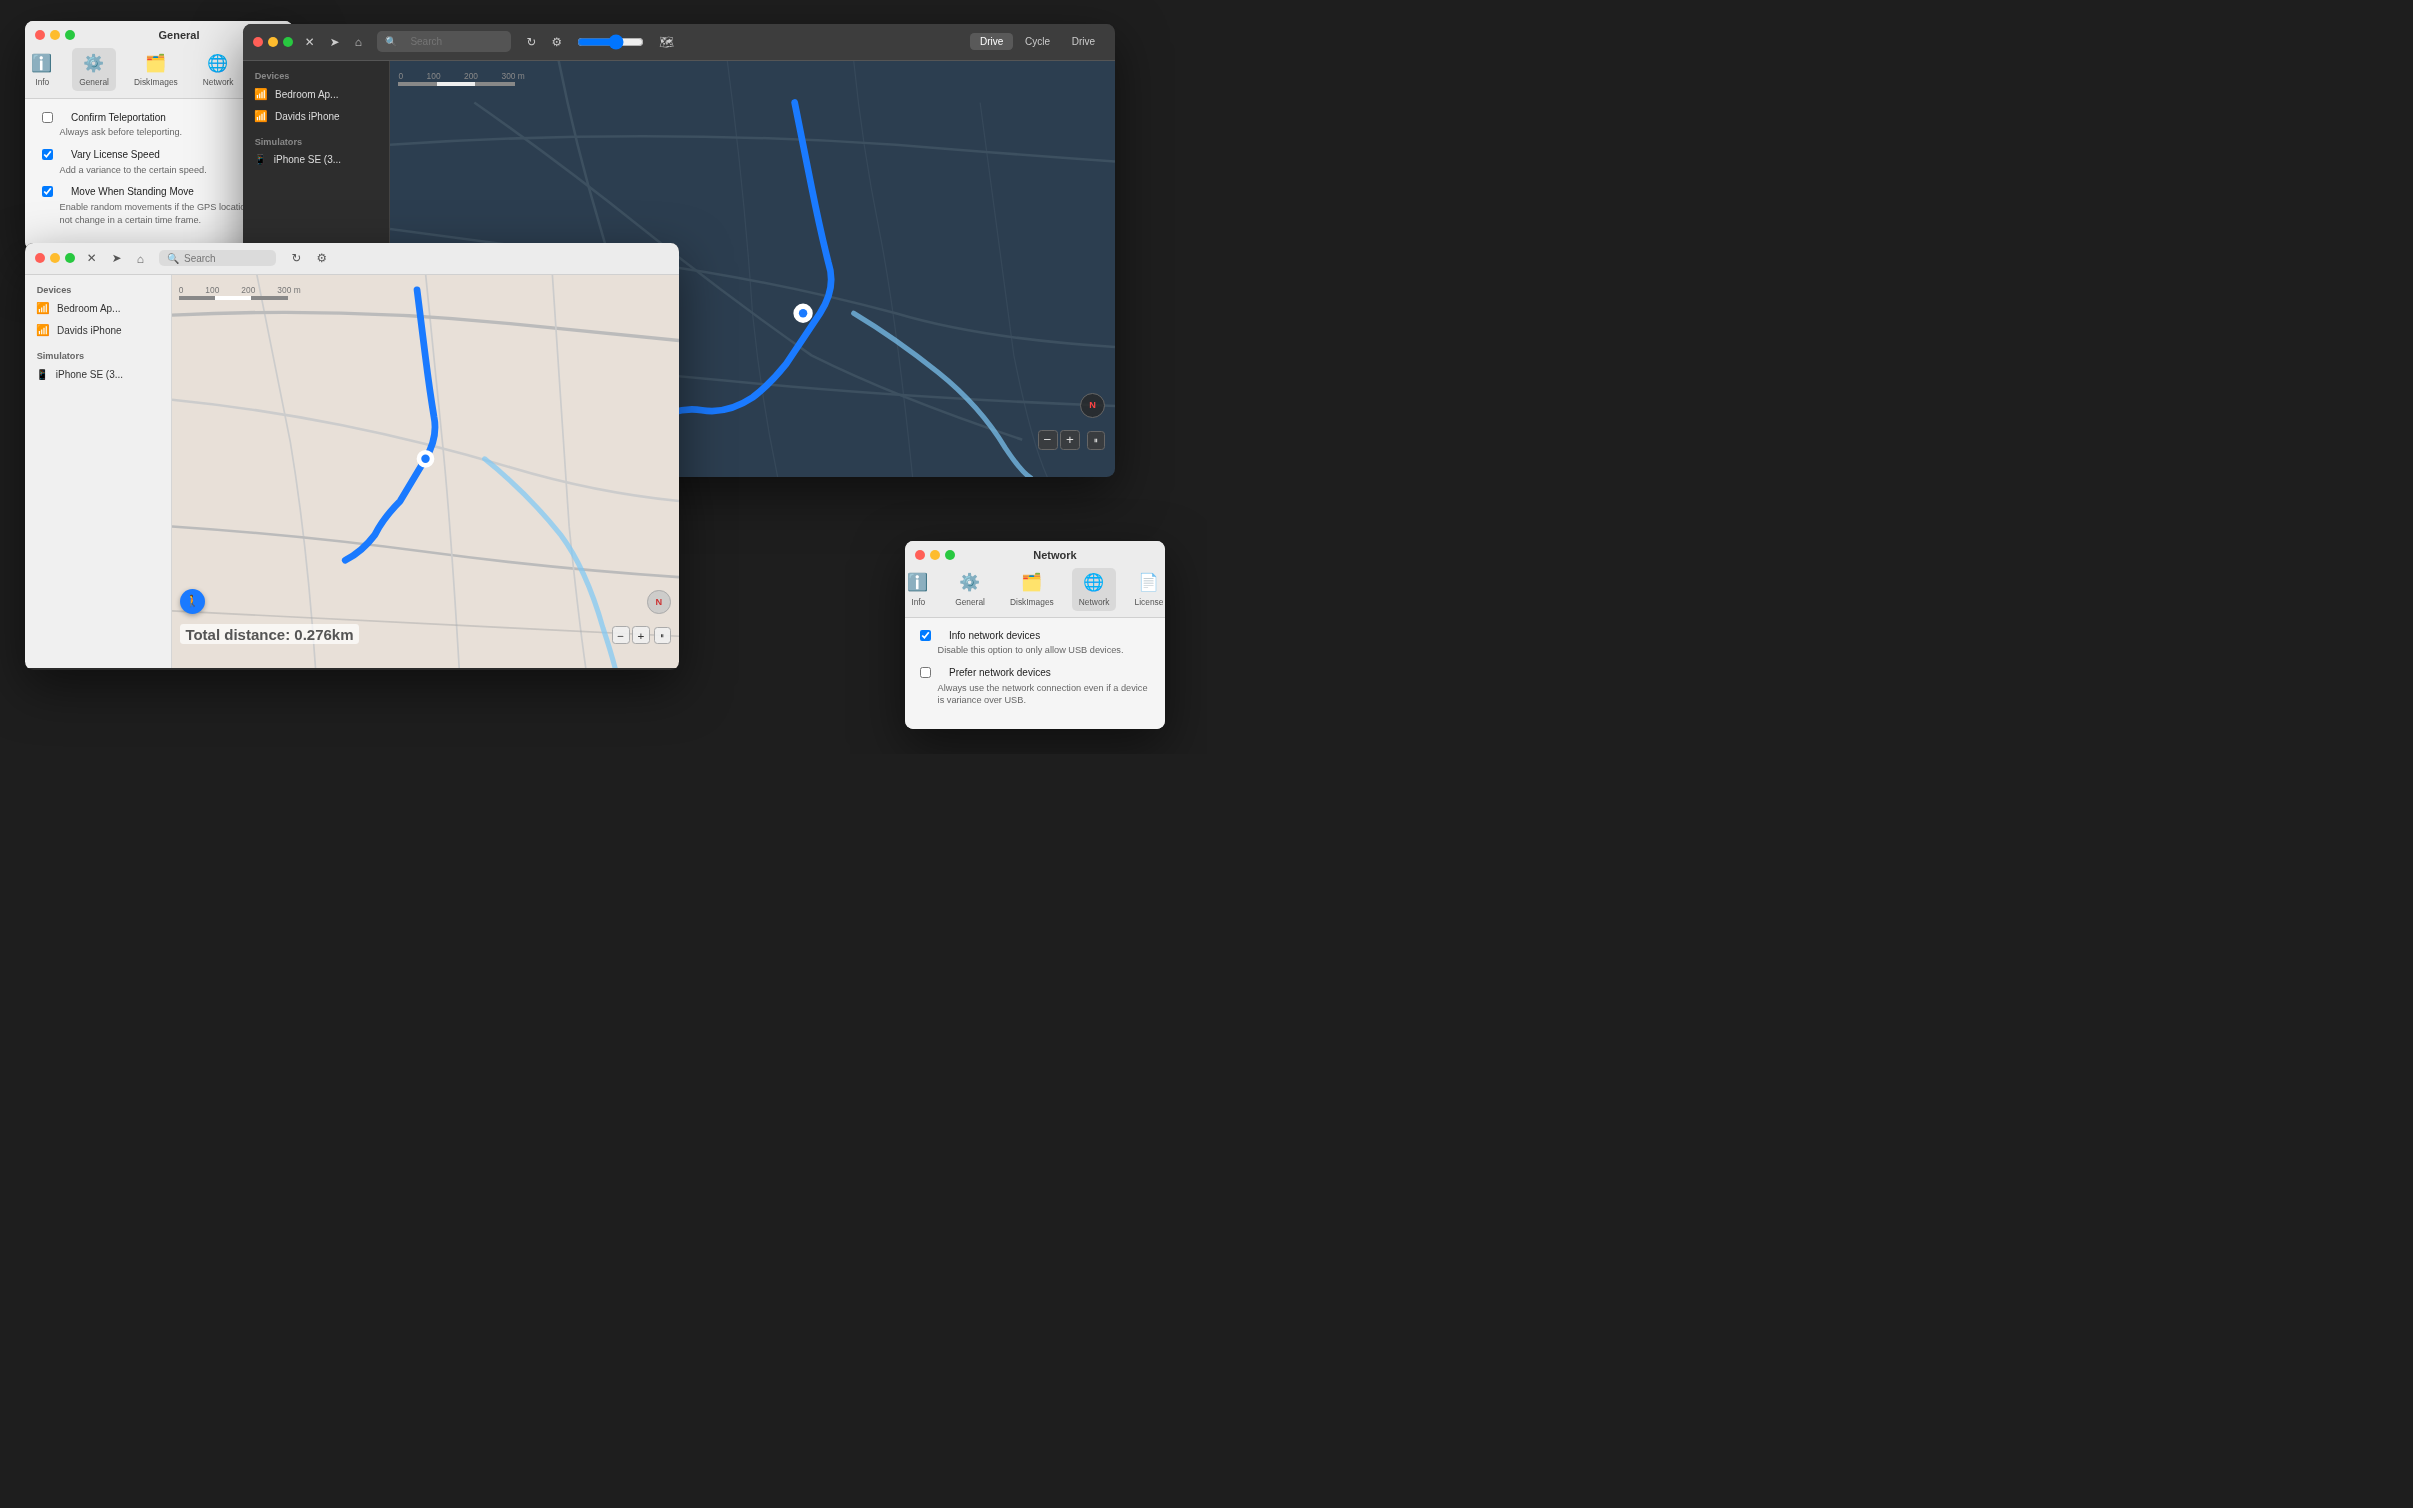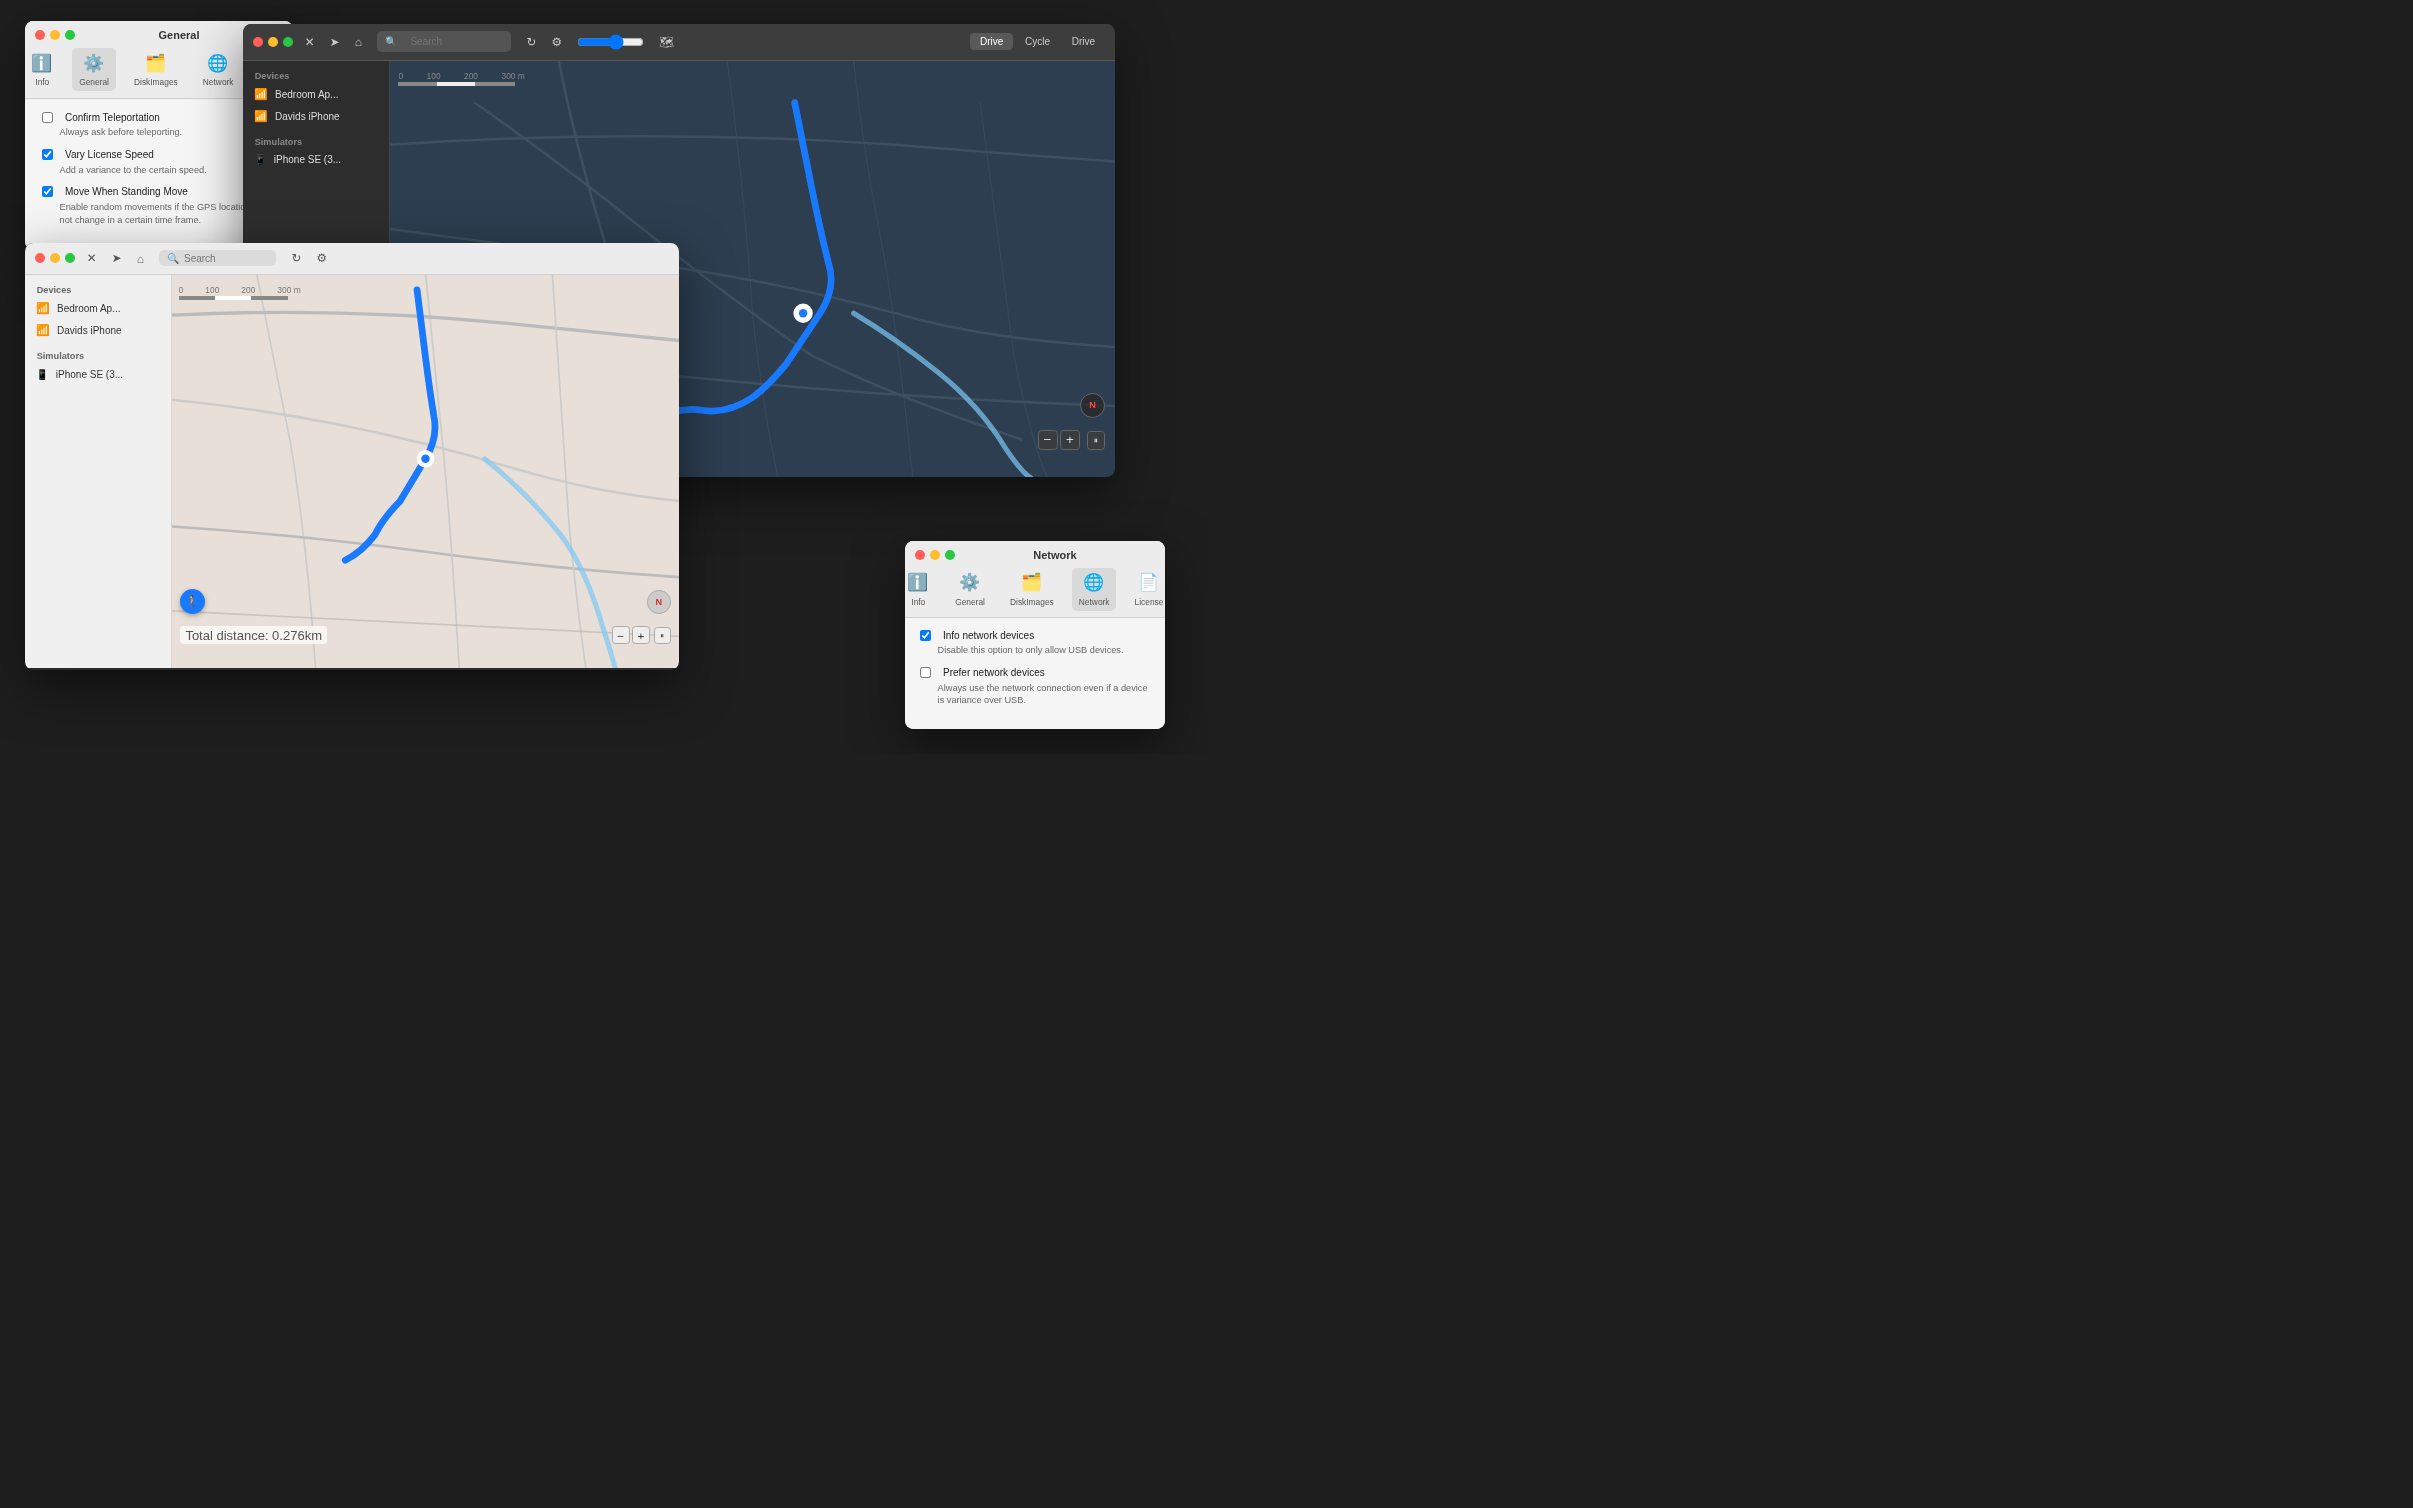--- a/index.html
+++ b/index.html
@@ -88,21 +88,21 @@
       font-size: 8.4px;
       color: #555;
     }
     #general-window .content {
       padding: 13.4px 17px;
       background: #f5f5f5;
     }
     .checkbox-row {
       display: flex;
       align-items: center;
-      gap: 12px;
+      gap: 18px;
       margin-bottom: 3.4px;
     }
     .checkbox-row input[type=checkbox] {
       width: 11px;
       height: 11px;
       accent-color: #007aff;
     }
     .checkbox-label {
       font-size: 10px;
       color: #222;
@@ -559,21 +559,21 @@
             <span>0</span>
             <span>100</span>
             <span>200</span>
             <span>300 m</span>
           </div>
           <div style="height:3.4px;width:109px;background:linear-gradient(to right, #888 33%, #fff 33%, #fff 66%, #888 66%);"></div>
         </div>
 
         <div style="position:absolute;bottom:54px;left:8.4px;background:#1a7aff;border-radius:50%;width:25px;height:25px;display:flex;align-items:center;justify-content:center;color:white;font-size:11.7px;cursor:pointer;box-shadow:0 1.7px 5px rgba(0,0,0,0.3);">🚶</div>
 
-        <div style="position:absolute;bottom:23.5px;left:8.4px;font-size:13px;color:#555;background:rgba(255,255,255,0.7);padding:1.7px 5px;border-radius:3.4px;">Total distance: 0.276km</div>
+        <div style="position:absolute;bottom:23.5px;left:8.4px;font-size:15px;color:#555;background:rgba(255,255,255,0.7);padding:1.7px 5px;border-radius:3.4px;font-weight:bold;">Total distance: 0.276km</div>
 
         <div style="position:absolute;bottom:23.5px;right:29px;display:flex;gap:1.7px;">
           <div style="background:rgba(240,240,240,0.9);border:0.8px solid #aaa;color:#333;width:18.4px;height:18.4px;border-radius:3.4px;display:flex;align-items:center;justify-content:center;cursor:pointer;font-size:11.7px;">−</div>
           <div style="background:rgba(240,240,240,0.9);border:0.8px solid #aaa;color:#333;width:18.4px;height:18.4px;border-radius:3.4px;display:flex;align-items:center;justify-content:center;cursor:pointer;font-size:11.7px;">+</div>
         </div>
 
         <div style="position:absolute;bottom:54px;right:8.4px;background:rgba(200,200,200,0.85);border-radius:50%;width:23.5px;height:23.5px;border:0.8px solid #aaa;display:flex;align-items:center;justify-content:center;color:#cc3333;font-size:9.2px;font-weight:700;cursor:pointer;">N</div>
 
         <div style="position:absolute;bottom:23.5px;right:8.4px;background:rgba(240,240,240,0.9);border:0.8px solid #aaa;color:#333;width:17px;height:17px;border-radius:3.4px;display:flex;align-items:center;justify-content:center;cursor:pointer;font-size:7.5px;">⏸</div>
       </div>

